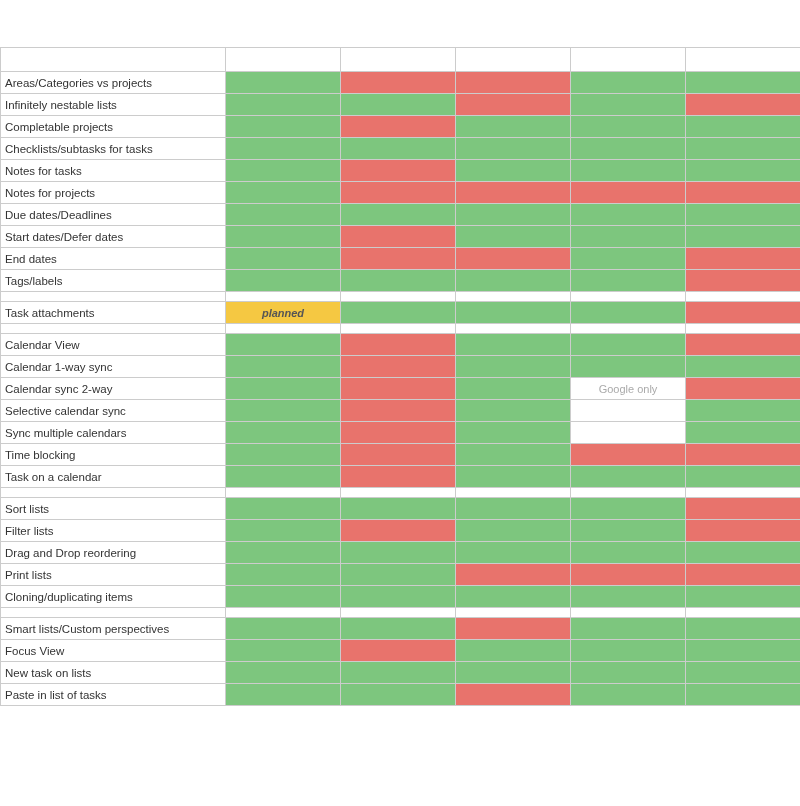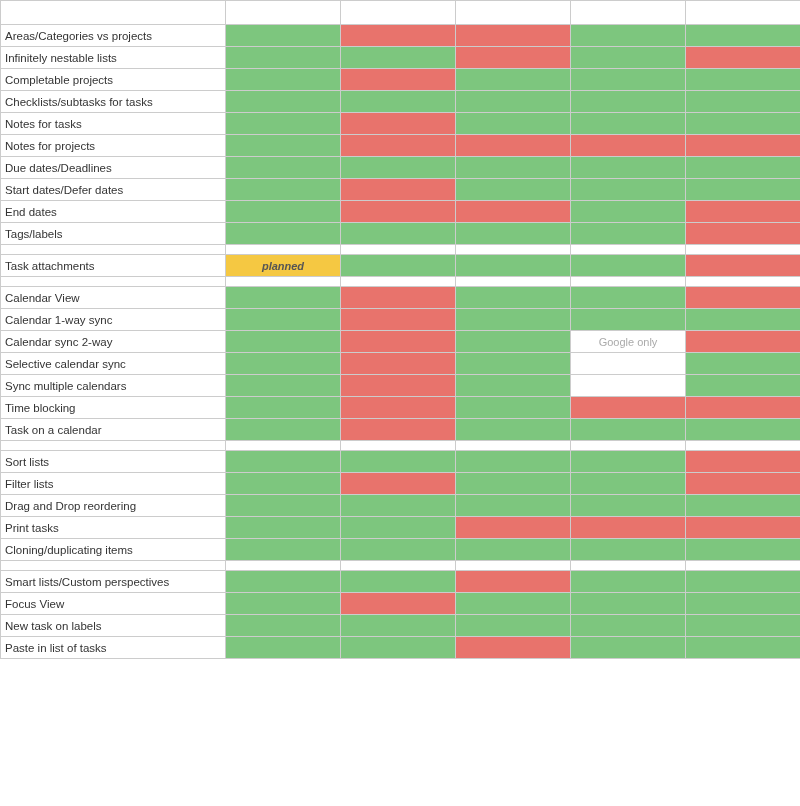--- a/index.html
+++ b/index.html
@@ -1,17 +1,17 @@
 <!DOCTYPE html>
 <html><head>
   <meta charset="utf-8">
   <style>
     * { box-sizing: border-box; margin: 0; padding: 0; }
     body { font-family: Arial, sans-serif; font-size: 12px; background: #fff; }
-    .table-container { width: 800px; overflow: hidden; }
+    .table-container { width: 800px; overflow: hidden; margin-top: 47px; }
     table { border-collapse: collapse; width: 100%; table-layout: fixed; }
     th, td { border: 1px solid #ccc; padding: 2px 4px; height: 22px; overflow: hidden; }
     th { background: #fff; font-weight: bold; text-align: center; font-size: 12px; }
     td.row-label { font-size: 11.5px; text-align: left; background: #fff; color: #333; white-space: nowrap; overflow: hidden; }
     td.green { background: #7DC67E; }
     td.red { background: #E8736C; }
     td.white { background: #fff; }
     td.yellow { background: #F5C842; color: #555; font-style: italic; font-size: 11px; text-align: center; font-weight: bold; }
     td.green-text { background: #7DC67E; color: #777; text-align: center; font-size: 11px; }
     td.white-text { background: #fff; color: #aaa; text-align: center; font-size: 11px; }
@@ -229,21 +229,21 @@
         </tr>
         <tr>
           <td class="row-label">Drag and Drop reordering</td>
           <td class="green"></td>
           <td class="green"></td>
           <td class="green"></td>
           <td class="green"></td>
           <td class="green"></td>
         </tr>
         <tr>
-          <td class="row-label">Print tasks</td>
+          <td class="row-label">Print lists</td>
           <td class="green"></td>
           <td class="green"></td>
           <td class="red"></td>
           <td class="red"></td>
           <td class="red"></td>
         </tr>
         <tr>
           <td class="row-label">Cloning/duplicating items</td>
           <td class="green"></td>
           <td class="green"></td>
@@ -269,21 +269,21 @@
         </tr>
         <tr>
           <td class="row-label">Focus View</td>
           <td class="green"></td>
           <td class="red"></td>
           <td class="green"></td>
           <td class="green"></td>
           <td class="green"></td>
         </tr>
         <tr>
-          <td class="row-label">New task on labels</td>
+          <td class="row-label">New task on lists</td>
           <td class="green"></td>
           <td class="green"></td>
           <td class="green"></td>
           <td class="green"></td>
           <td class="green"></td>
         </tr>
         <tr>
           <td class="row-label">Paste in list of tasks</td>
           <td class="green"></td>
           <td class="green"></td>

